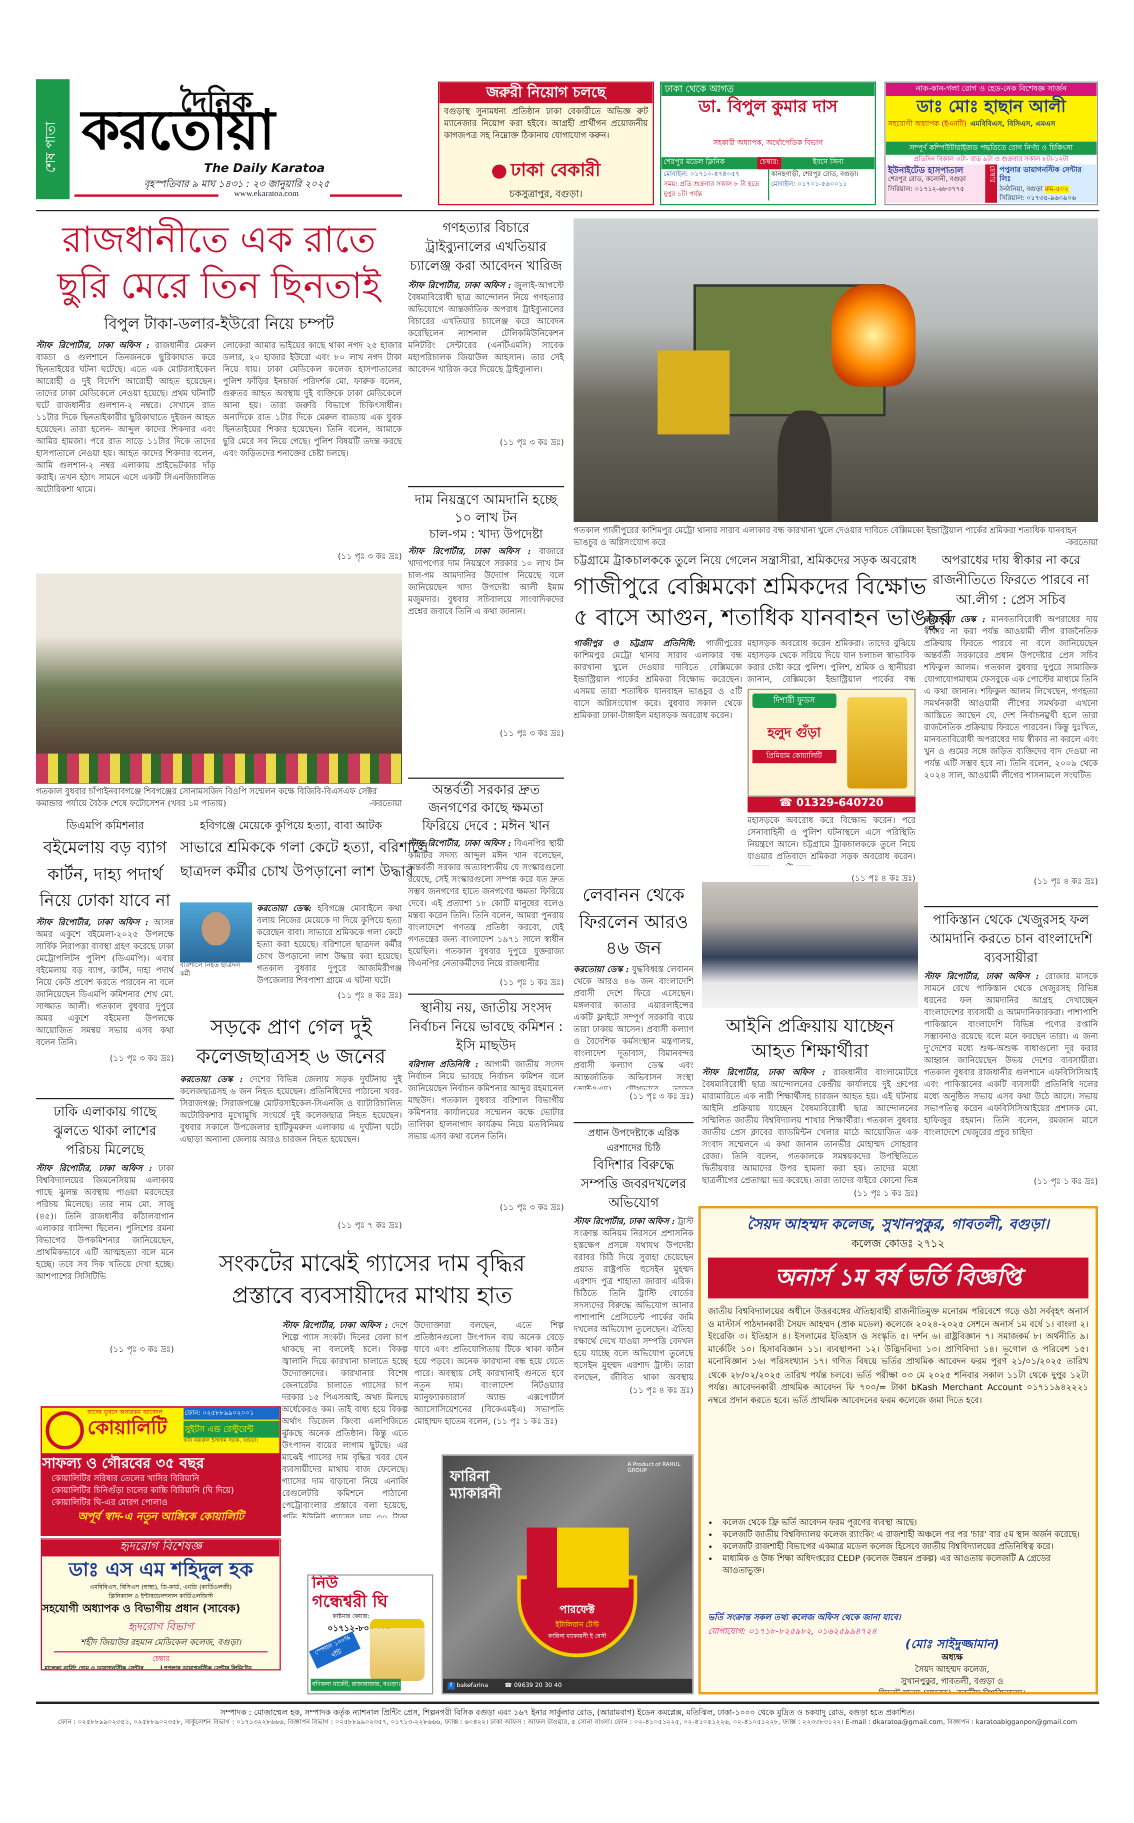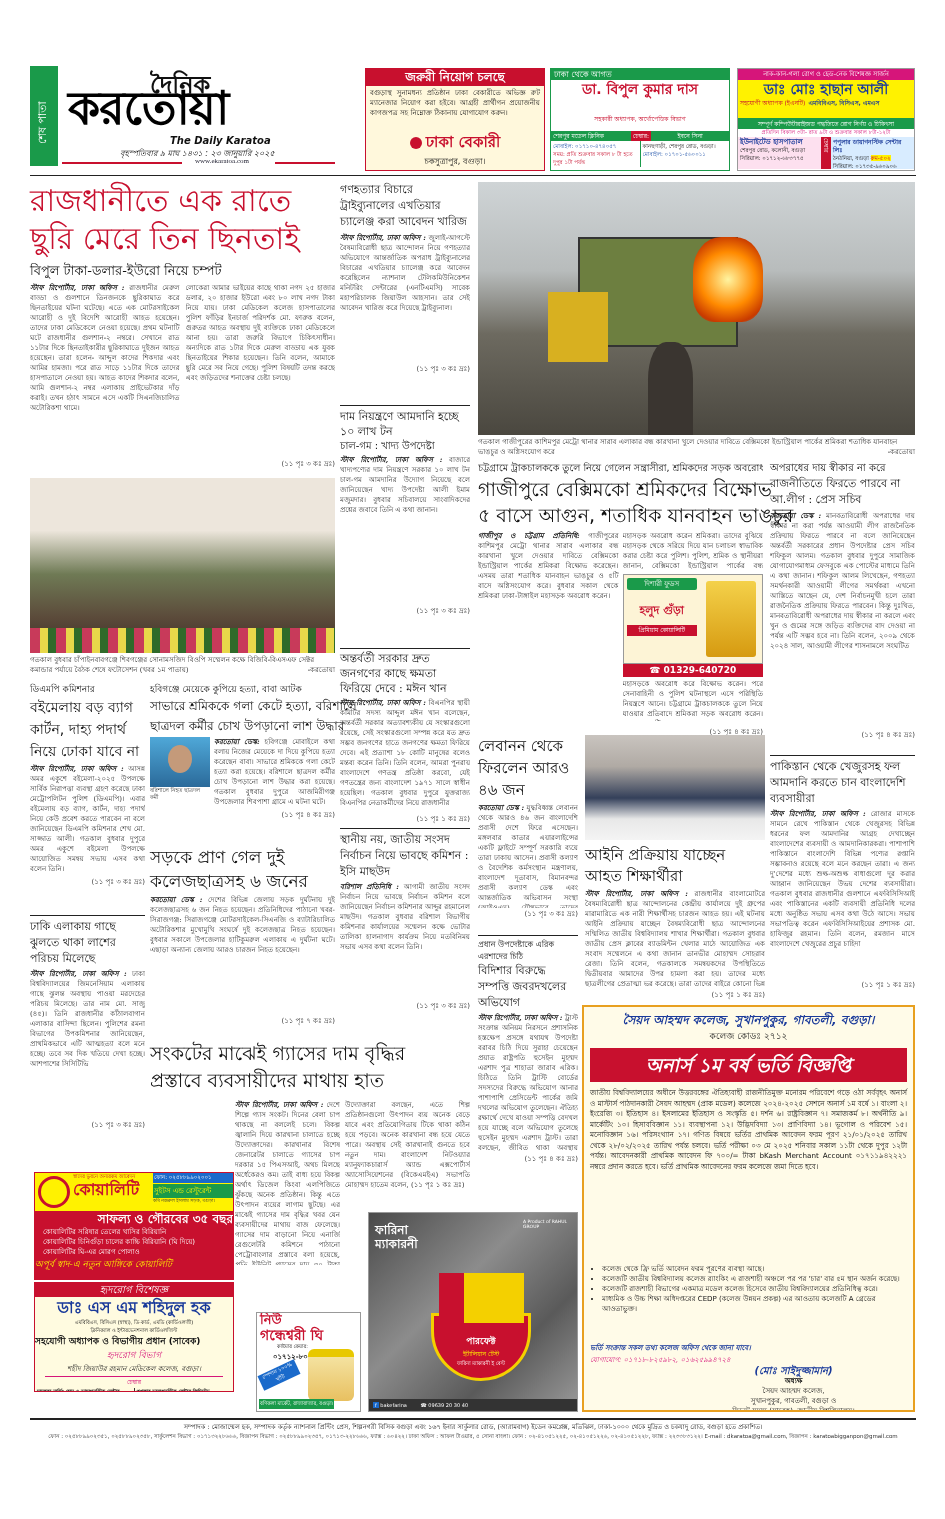--- a/index.html
+++ b/index.html
@@ -1,21 +1,21 @@
 <!DOCTYPE html>
 <html><head>
 <meta charset="utf-8">
 <style>
 *{box-sizing:border-box;margin:0;padding:0}
 html,body{width:945px;height:1519px;background:#fff;overflow:hidden}
 body{position:relative;font-family:"DejaVu Sans",sans-serif;color:#111}
 .abs{position:absolute}
 .body-text{font-size:7px;line-height:10px;color:#333;text-align:justify;overflow:hidden;font-family:"DejaVu Serif",serif}
 .byline{font-weight:bold;font-style:italic;color:#111}
-.hl{font-family:"DejaVu Sans",sans-serif;color:#111;line-height:1.15}
+.hl{font-family:"DejaVu Sans",sans-serif;text-align:center;color:#111;line-height:1.15}
 .photo{background:linear-gradient(135deg,#6b6b6b,#3a3a3a 40%,#8a8a8a 70%,#555);overflow:hidden}
 .caption{font-size:7px;line-height:10px;color:#333;font-family:"DejaVu Serif",serif}
 .rule{background:#222}
 .cont{font-size:7px;color:#333}
 .ad{overflow:hidden;border:1px solid #999}
 </style>
 </head>
 <body>
 
 <div class="abs" style="left:30px;top:66px;width:305px;height:100px">
@@ -205,21 +205,21 @@
   <div class="body-text" style="height:150px;margin-top:2px">
     <span class="byline">স্টাফ রিপোর্টার, ঢাকা অফিস :</span> <span>ঢাকা বিশ্ববিদ্যালয়ের জিমনেসিয়াম এলাকায় গাছে ঝুলন্ত অবস্থায় পাওয়া মরদেহের পরিচয় মিলেছে। তার নাম মো. সাজু (৪৫)। তিনি রাজধানীর কাঁঠালবাগান এলাকার বাসিন্দা ছিলেন। পুলিশের রমনা বিভাগের উপকমিশনার জানিয়েছেন, প্রাথমিকভাবে এটি আত্মহত্যা বলে মনে হচ্ছে। তবে সব দিক খতিয়ে দেখা হচ্ছে। আশপাশের সিসিটিভি</span>
   </div>
   <div class="cont" style="text-align:right">(১১ পৃঃ ৩ কঃ দ্রঃ)</div>
 </div>
 
 <div class="abs" style="left:150px;top:682px;width:185px;height:160px">
   <div class="hl" style="font-size:9px;line-height:14px;white-space:nowrap">হবিগঞ্জে মেয়েকে কুপিয়ে হত্যা, বাবা আটক</div>
   <div class="hl" style="font-size:12px;line-height:20px;white-space:nowrap">সাভারে শ্রমিককে গলা কেটে হত্যা, বরিশালে</div>
   <div class="hl" style="font-size:12px;line-height:20px;white-space:nowrap">ছাত্রদল কর্মীর চোখ উপড়ানো লাশ উদ্ধার</div>
-  <div style="display:flex;gap:4px;margin-top:1px">
+  <div style="display:flex;gap:4px;margin-top:16px">
     <div style="width:60px">
       <div style="width:60px;height:50px;background:linear-gradient(#4fa8d8,#2b6a9a);position:relative">
         <div style="position:absolute;left:18px;top:8px;width:24px;height:28px;border-radius:50%;background:#c49a7a"></div>
       </div>
       <div class="caption" style="font-size:5.5px;line-height:7px">বরিশালে নিহত ছাত্রদল কর্মী</div>
     </div>
     <div class="body-text" style="flex:1;height:72px">
       <span class="byline">করতোয়া ডেস্ক:</span> <span>হবিগঞ্জে মোবাইলে কথা বলায় নিজের মেয়েকে দা দিয়ে কুপিয়ে হত্যা করেছেন বাবা। সাভারে শ্রমিককে গলা কেটে হত্যা করা হয়েছে। বরিশালে ছাত্রদল কর্মীর চোখ উপড়ানো লাশ উদ্ধার করা হয়েছে। গতকাল বুধবার দুপুরে আজমিরীগঞ্জ উপজেলার শিবপাশা গ্রামে এ ঘটনা ঘটে।</span>
     </div>
   </div>
@@ -299,27 +299,27 @@
     <div style="flex:1">
       <div style="font-size:5px;color:#c8102e">স্বাদের ভুবনে অন্যরকম আবেদন</div>
       <div style="color:#c8102e;font-size:16px;font-weight:900;line-height:18px">কোয়ালিটি</div>
     </div>
     <div style="flex:1">
       <div style="background:#1a6acb;color:#fff;font-size:5.5px;padding:1px">ফোন: ০২৫৮৮৯৯০২০০১</div>
       <div style="background:#1a9a4a;color:#fff200;font-size:7px;padding:1px;margin-top:1px">সুইটস এন্ড রেস্টুরেন্ট</div>
       <div style="font-size:4.5px;color:#333">কবি নজরুল ইসলাম সড়ক, বগুড়া।</div>
     </div>
   </div>
-  <div style="color:#fff;font-size:12px;font-weight:bold;text-align:right;line-height:16px">সাফল্য ও গৌরবের ৩৫ বছর</div>
+  <div style="color:#fff;font-size:12px;font-weight:bold;text-align:left;line-height:16px">সাফল্য ও গৌরবের ৩৫ বছর</div>
   <div style="color:#fff;font-size:7px;line-height:10px;padding-left:8px">
     <div>কোয়ালিটির সরিষার তেলের খাসির বিরিয়ানি</div>
     <div>কোয়ালিটির চিনিগুঁড়া চালের কাচ্চি বিরিয়ানি (ঘি দিয়ে)</div>
     <div>কোয়ালিটির ঘি-এর মোরগ পোলাও</div>
   </div>
-  <div style="color:#fff200;font-size:9px;font-weight:normal;font-style:italic;text-align:left">অপূর্ব স্বাদ-এ নতুন আঙ্গিকে কোয়ালিটি</div>
+  <div style="color:#fff200;font-size:9px;font-weight:bold;font-style:italic;text-align:center">অপূর্ব স্বাদ-এ নতুন আঙ্গিকে কোয়ালিটি</div>
 </div>
 
 <div class="abs ad" style="left:34px;top:1282px;width:200px;height:110px;background:#fffbe0;border-color:#c8102e">
   <div style="background:#c8102e;color:#fff;font-size:10px;font-style:italic;text-align:center;height:14px;line-height:14px">হৃদরোগ বিশেষজ্ঞ</div>
   <div style="color:#1a3a9a;font-size:16px;font-weight:bold;text-align:center;line-height:22px">ডাঃ এস এম শহিদুল হক</div>
   <div style="font-size:5px;text-align:center">এমবিবিএস, বিসিএস (স্বাস্থ্য), ডি-কার্ড, এমডি (কার্ডিওলজী)</div>
   <div style="font-size:5px;text-align:center">ক্লিনিক্যাল ও ইন্টারভেনশনাল কার্ডিওলজিস্ট</div>
   <div style="font-size:9px;font-weight:bold;line-height:13px">সহযোগী অধ্যাপক ও বিভাগীয় প্রধান (সাবেক)</div>
   <div style="color:#d6157a;font-size:9px;text-align:center;font-style:italic">হৃদরোগ বিভাগ</div>
   <div style="font-size:7px;text-align:center;font-style:italic">শহীদ জিয়াউর রহমান মেডিকেল কলেজ, বগুড়া।</div>

